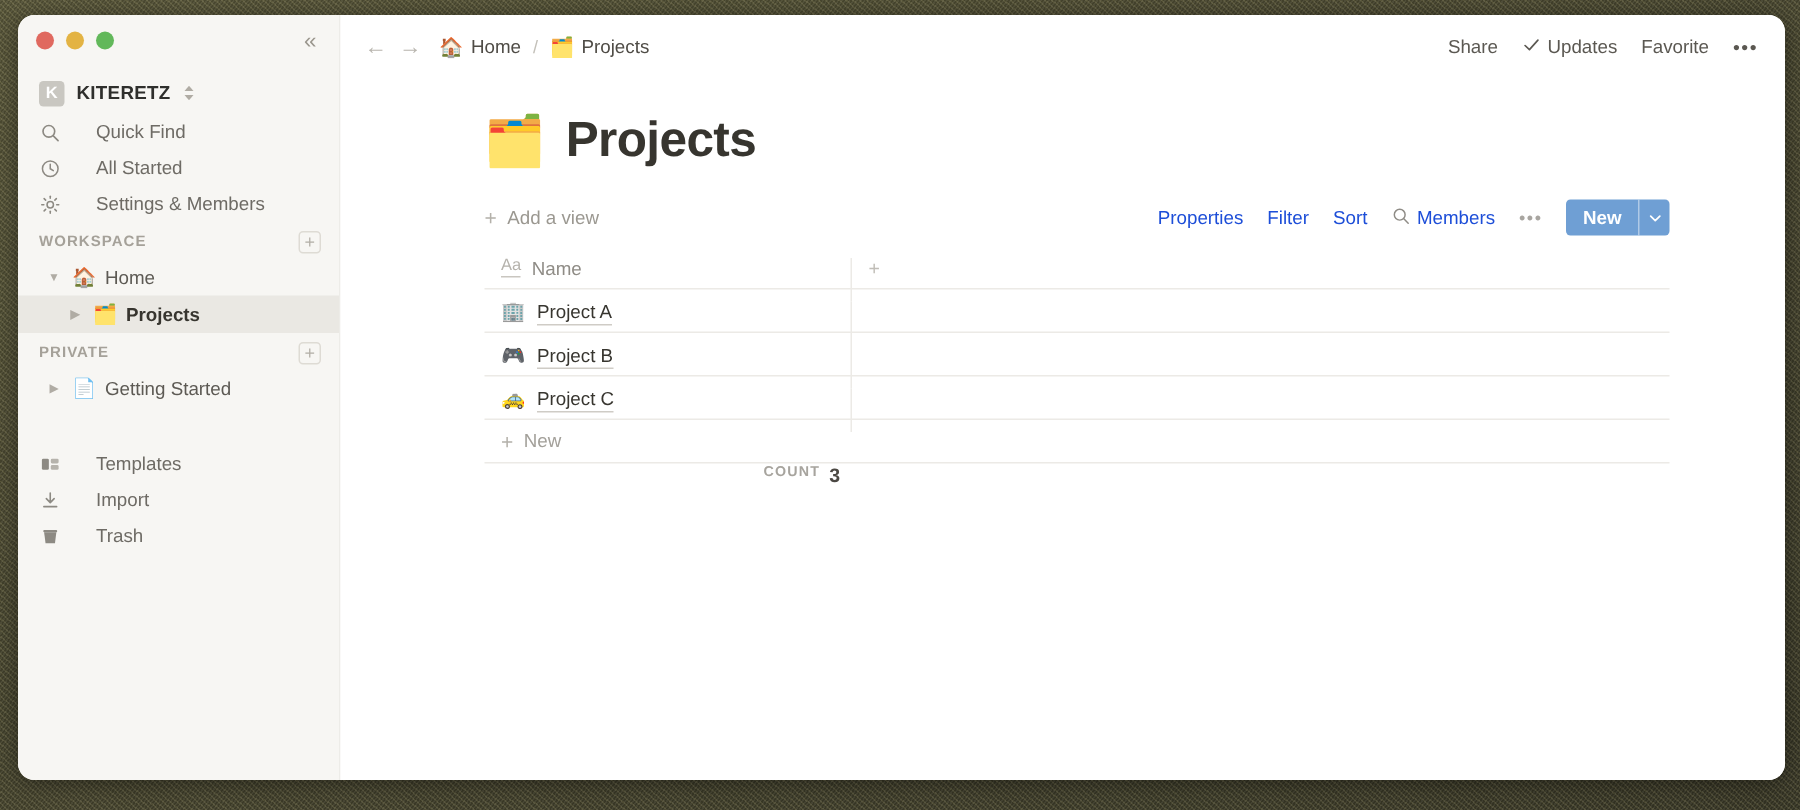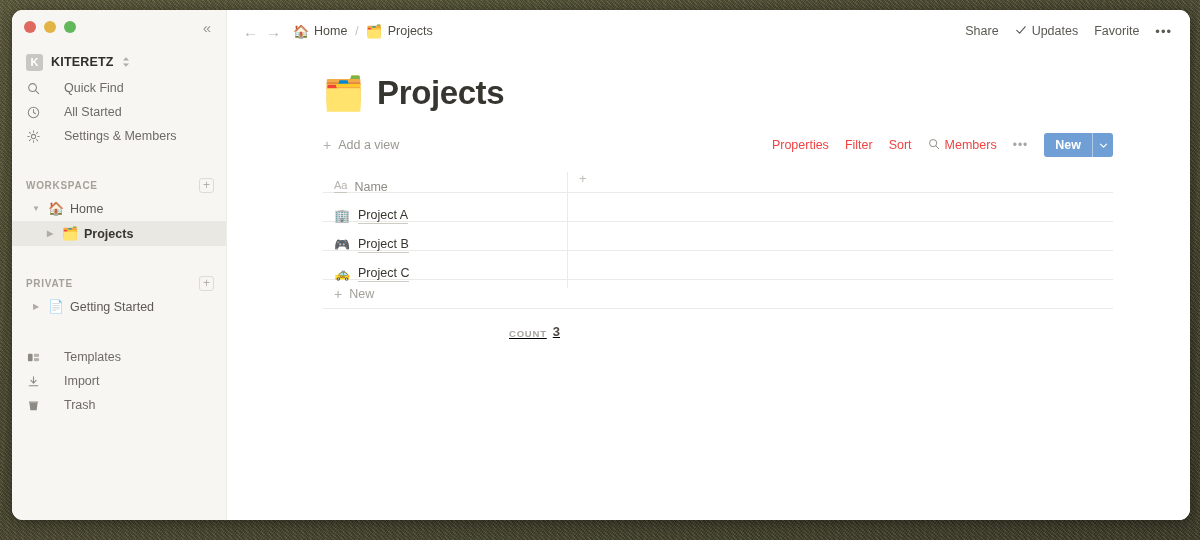--- a/index.html
+++ b/index.html
@@ -81,21 +81,21 @@
   .side-item .ico {
     width: 15px; height: 15px; flex: 0 0 15px;
     display: flex; align-items: center; justify-content: center;
     color: #8d8a83;
   }
   .side-item .ico svg { display: block; }
 
   .section-head {
     display: flex; align-items: center; justify-content: space-between;
     padding: 0 12px 0 14px;
-    height: 22px; margin-top: 26px;
+    height: 22px; margin-top: 2px;
   }
   .section-label {
     font-size: 10px; letter-spacing: .7px; color: #a5a199; font-weight: 600;
   }
   .plus-box {
     width: 15px; height: 15px; border: 1px solid #dedbd4; border-radius: 3px;
     color: #b3afa7; font-size: 12px; line-height: 12px;
     display: flex; align-items: center; justify-content: center; cursor: pointer;
   }
 
@@ -141,21 +141,21 @@
   #page-title .t-emoji { font-size: 33px; line-height: 1; }
   #page-title .t-text { font-size: 33px; font-weight: bold; color: #37352f; letter-spacing: -.4px; }
 
   #viewbar {
     display: flex; align-items: center; justify-content: space-between;
     height: 38px; width: 790px; margin-top: 14px;
   }
   .addview { display: flex; align-items: center; gap: 7px; font-size: 12.5px; color: #9b9891; cursor: pointer; }
   .addview .pl { font-size: 14px; color: #b4b1aa; line-height: 1; }
   .vb-right { display: flex; align-items: center; gap: 16px; }
-  .vb-item { font-size: 12.5px; color: #ef4444; cursor: pointer; display: flex; align-items: center; gap: 5px; }
+  .vb-item { font-size: 12.5px; color: #1d4ed8; cursor: pointer; display: flex; align-items: center; gap: 5px; }
   .vb-dots { color: #a8a5a0; font-size: 12px; letter-spacing: 1px; cursor: pointer; }
 
   .newbtn {
     display: flex; align-items: stretch; height: 24px;
     border-radius: 3px; overflow: hidden; cursor: pointer;
     background: #6f9fd4;
   }
   .newbtn .lbl {
     color: #fff; font-size: 12.5px; font-weight: bold;
     padding: 0 11px; display: flex; align-items: center;
@@ -163,36 +163,36 @@
   .newbtn .dd {
     width: 21px; display: flex; align-items: center; justify-content: center;
     color: #fff; font-size: 9px;
     border-left: 1px solid rgba(255,255,255,.45);
   }
 
   
   #table { width: 790px; }
   .trow { display: flex; border-bottom: 1px solid #eceae6; height: 29px; align-items: center; }
   .c-name { width: 245px; flex: 0 0 245px; border-right: 1px solid #eceae6; height: 29px;
-            display: flex; align-items: center; padding-left: 11px; gap: 7px; margin-top: 17px; }
+            display: flex; align-items: flex-start; padding-left: 11px; gap: 7px; margin-top: 17px; }
   .c-rest { flex: 1 1 auto; height: 29px; display: flex; align-items: center; padding-left: 11px; }
 
   .th { border-bottom: 1px solid #eceae6; }
   .th .c-name { font-size: 12.5px; color: #8f8c86; }
   .aa-ico { color: #b5b2ac; font-size: 11px; line-height: 1; border-bottom: 1px solid #c9c6c0; padding-bottom: 1px; }
   .th .c-rest { color: #c0bdb7; font-size: 13px; }
 
   .cell-emoji { font-size: 13px; line-height: 1; width: 17px; flex: 0 0 17px; text-align: center; }
   .cell-title { font-size: 12.5px; color: #37352f; border-bottom: 1px solid #cfccc6; line-height: 15px; }
 
   .newrow { height: 29px; display: flex; align-items: center; gap: 7px;
             padding-left: 11px; font-size: 12.5px; color: #a3a09a; border-bottom: 1px solid #eceae6; cursor: pointer; }
   .newrow .pl { font-size: 14px; color: #b4b1aa; }
 
-  .countrow { height: 30px; display: flex; align-items: flex-end; width: 245px; justify-content: flex-end; padding-right: 8px; text-decoration: underline; }
+  .countrow { height: 30px; display: flex; align-items: flex-start; width: 245px; justify-content: flex-end; padding-right: 8px; }
   .count-lbl { font-size: 9.5px; letter-spacing: .8px; color: #a7a49e; font-weight: 600; margin-right: 6px; }
   .count-val { font-size: 13px; color: #4b4843; font-weight: bold; }
 </style>
 </head>
 <body>
 
 <div id="desktop"></div>
 
 <div id="window">
 

